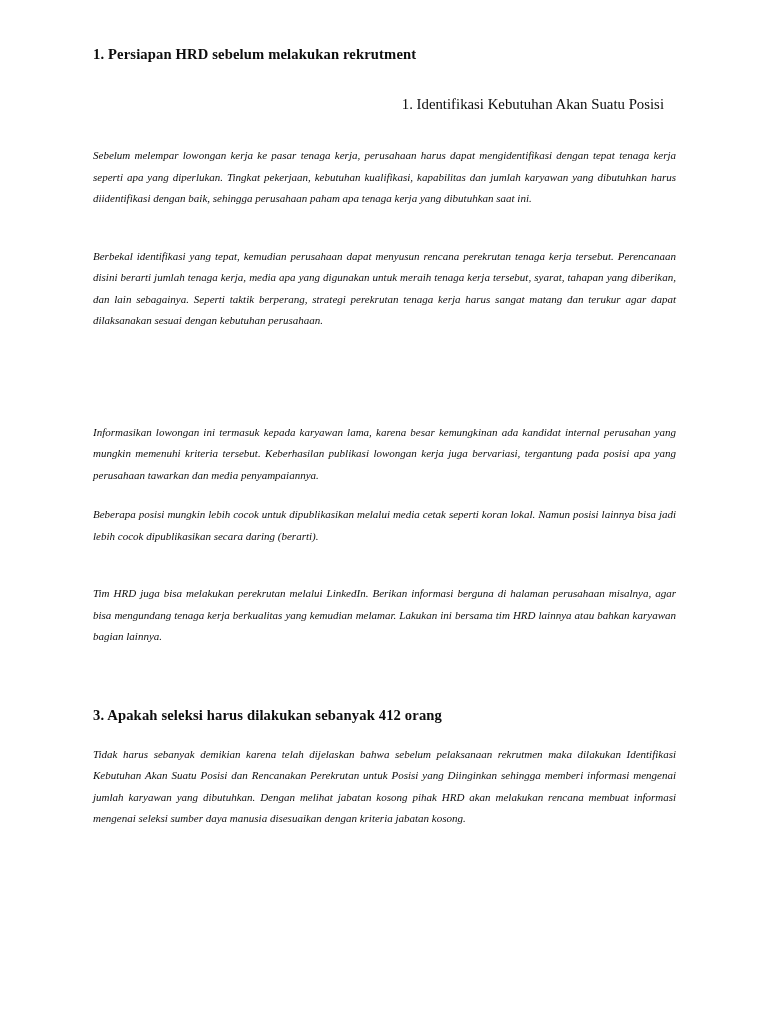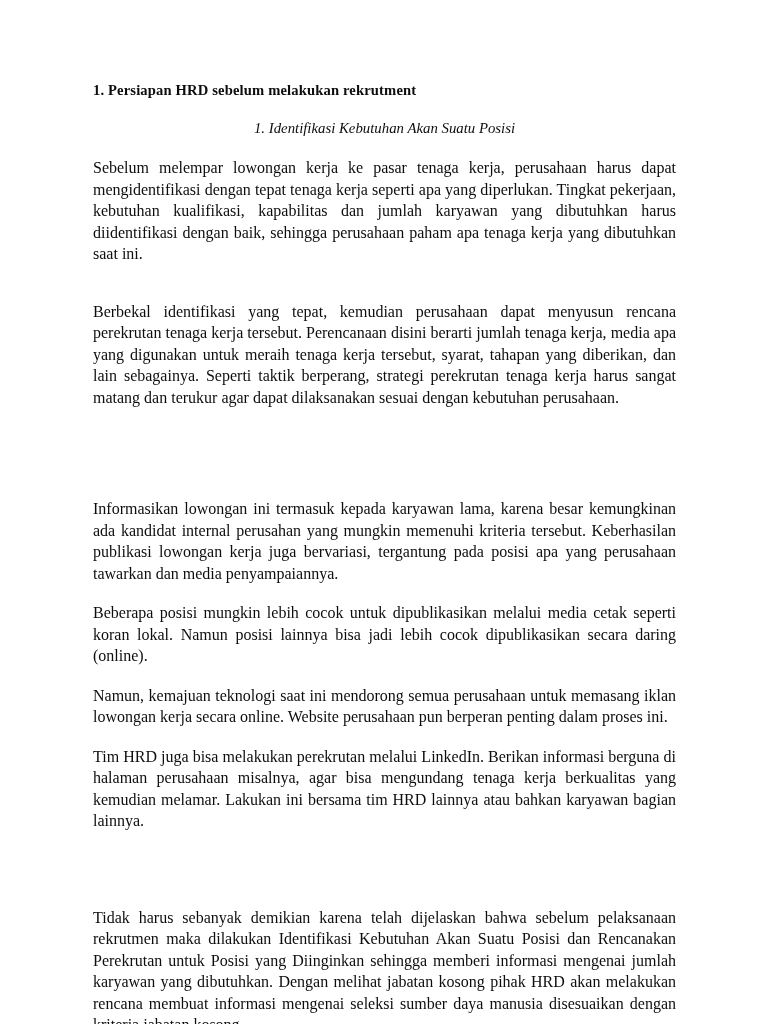--- a/index.html
+++ b/index.html
@@ -11,50 +11,50 @@
     width: 768px;
     height: 1024px;
     font-family: "Liberation Serif", "DejaVu Serif", serif;
     color: #0d0d0d;
     overflow: hidden;
   }
   .page {
     width: 768px;
     height: 1024px;
     box-sizing: border-box;
-    padding: 80px 92px 0 93px;
+    padding: 44px 92px 0 93px;
     background: #ffffff;
   }
   .doc {
     width: 583px;
   }
   .heading {
     font-size: 14.6px;
     font-weight: bold;
     line-height: 21px;
     text-align: left;
     margin: 0;
     letter-spacing: 0.01em;
   }
   .subhead {
     font-size: 14.8px;
     font-weight: normal;
     line-height: 21px;
-    text-align: center;
-    margin: 0;
-    font-style: italic;
+    text-align: right;
+    margin: 12px;
   }
   .para {
-    font-size: 16px;
+    font-size: 11px;
     font-weight: normal;
     line-height: 21.5px;
     text-align: justify;
     text-justify: inter-word;
     margin: 0;
     hyphens: none;
+    font-style: italic;
   }
   
   .gap-sm { height: 17px; }
   .gap-md { height: 18px; }
   .gap-lg { height: 55px; }
   .gap-xl { height: 57px; }
 </style>
 </head>
 <body>
 
@@ -83,31 +83,31 @@
 
     <div class="gap-sm"></div>
 
 
     <div class="gap-md"></div>
 
     <p class="para">Informasikan lowongan ini termasuk kepada karyawan lama, karena besar kemungkinan ada kandidat internal perusahan yang mungkin memenuhi kriteria tersebut. Keberhasilan publikasi lowongan kerja juga bervariasi, tergantung pada posisi apa yang perusahaan tawarkan dan media penyampaiannya.</p>
 
     <div class="gap-md"></div>
 
-    <p class="para">Beberapa posisi mungkin lebih cocok untuk dipublikasikan melalui media cetak seperti koran lokal. Namun posisi lainnya bisa jadi lebih cocok dipublikasikan secara daring (online).</p>
+    <p class="para">Beberapa posisi mungkin lebih cocok untuk dipublikasikan melalui media cetak seperti koran lokal. Namun posisi lainnya bisa jadi lebih cocok dipublikasikan secara daring (berarti).</p>
 
     <div class="gap-md"></div>
 
-    <p class="para">Namun, kemajuan teknologi saat ini mendorong semua perusahaan untuk memasang iklan lowongan kerja secara online. Website perusahaan pun berperan penting dalam proses ini.</p>
 
     <div class="gap-md"></div>
 
     <p class="para">Tim HRD juga bisa melakukan perekrutan melalui LinkedIn. Berikan informasi berguna di halaman perusahaan misalnya, agar bisa mengundang tenaga kerja berkualitas yang kemudian melamar. Lakukan ini bersama tim HRD lainnya atau bahkan karyawan bagian lainnya.</p>
 
     <div class="gap-xl"></div>
 
+    <h2 class="heading">3. Apakah seleksi harus dilakukan sebanyak 412 orang</h2>
 
     <div class="gap-md"></div>
 
     <p class="para">Tidak harus sebanyak demikian karena telah dijelaskan bahwa sebelum pelaksanaan rekrutmen maka dilakukan Identifikasi Kebutuhan Akan Suatu Posisi dan Rencanakan Perekrutan untuk Posisi yang Diinginkan sehingga memberi informasi mengenai jumlah karyawan yang dibutuhkan. Dengan melihat jabatan kosong pihak HRD akan melakukan rencana membuat informasi mengenai seleksi sumber daya manusia disesuaikan dengan kriteria jabatan kosong.</p>
 
   </article>
 </div>
 
 </body></html>

